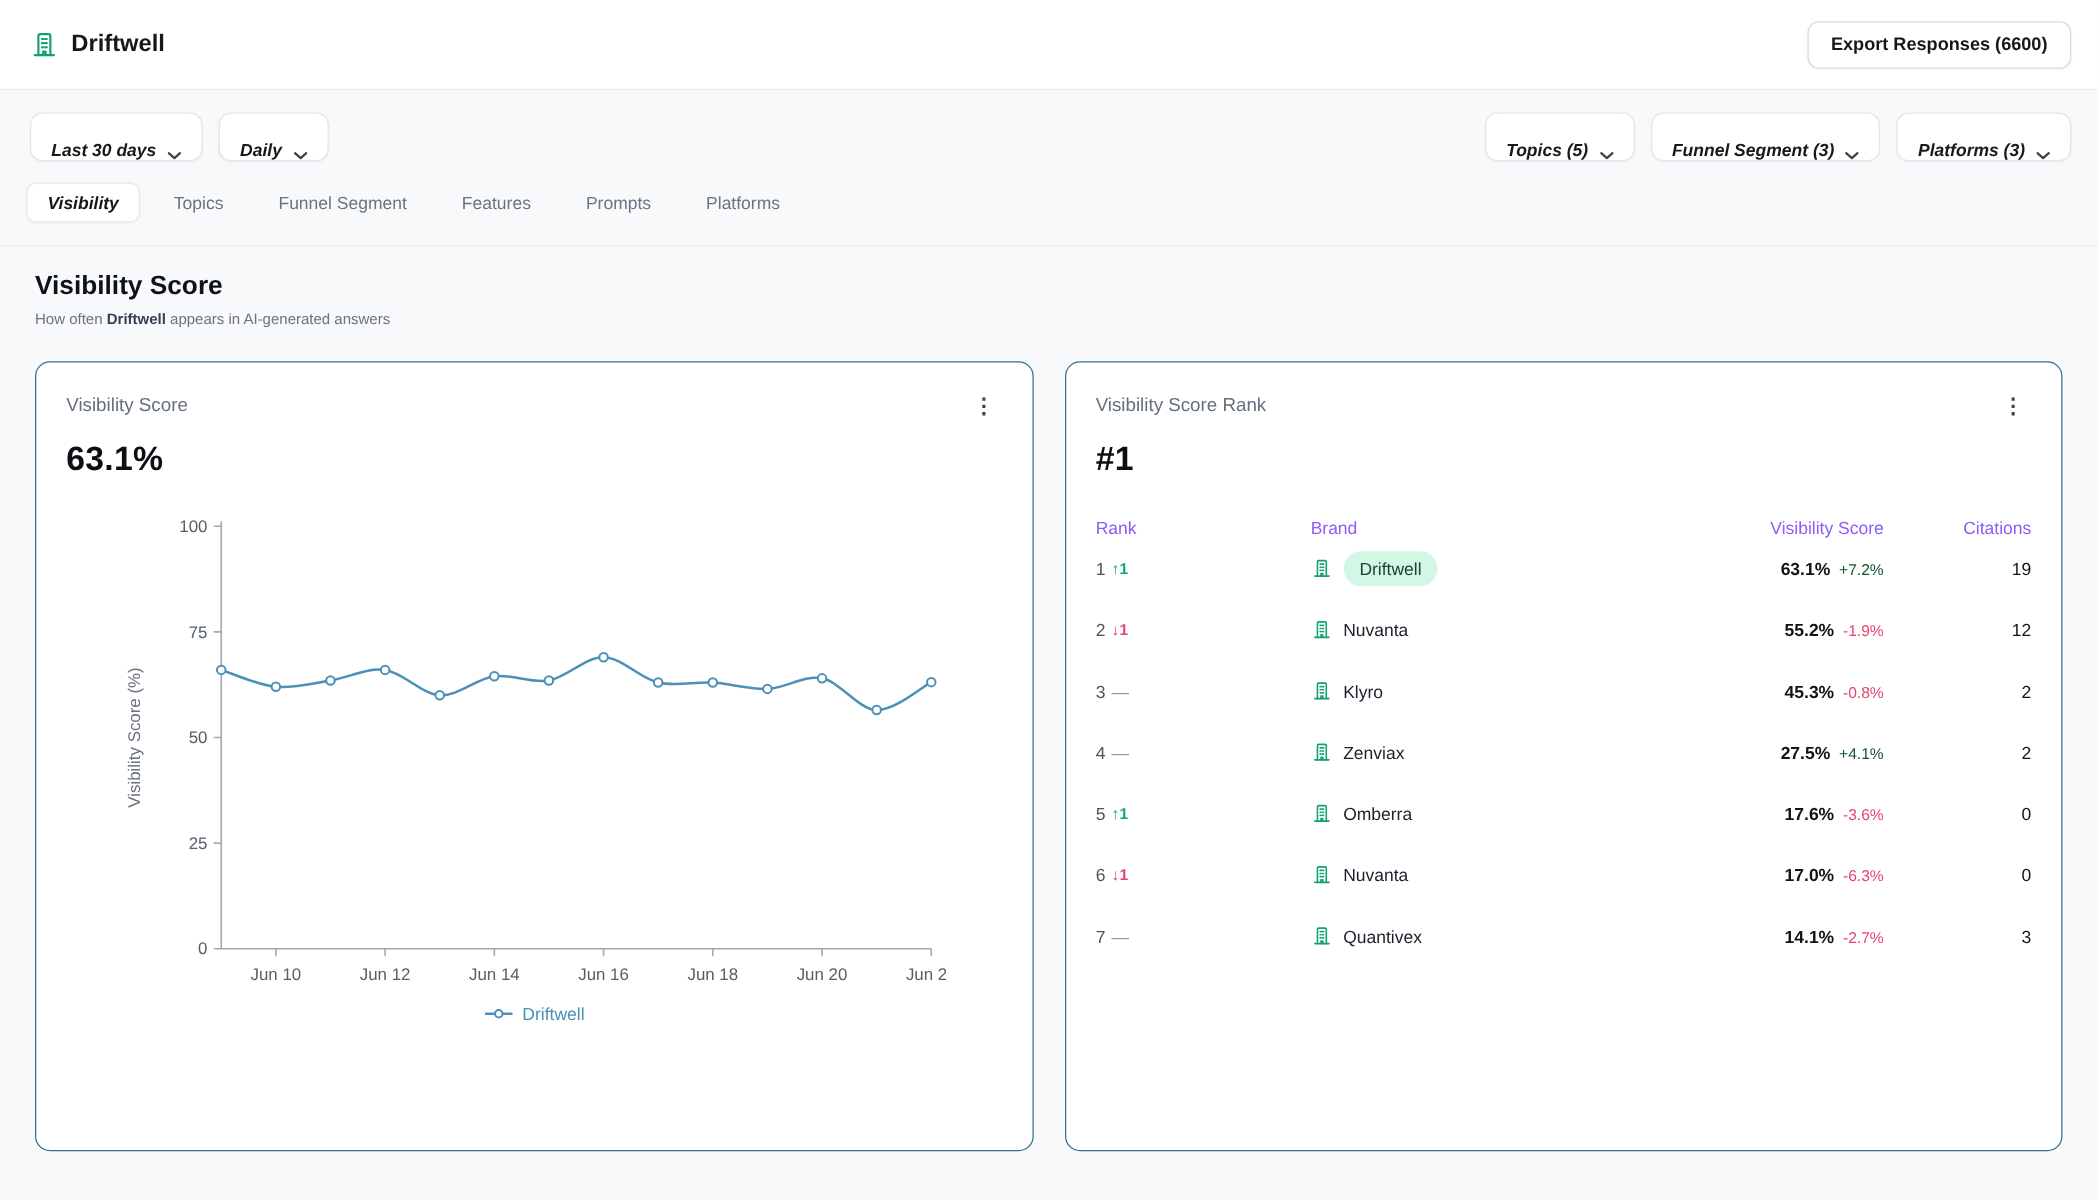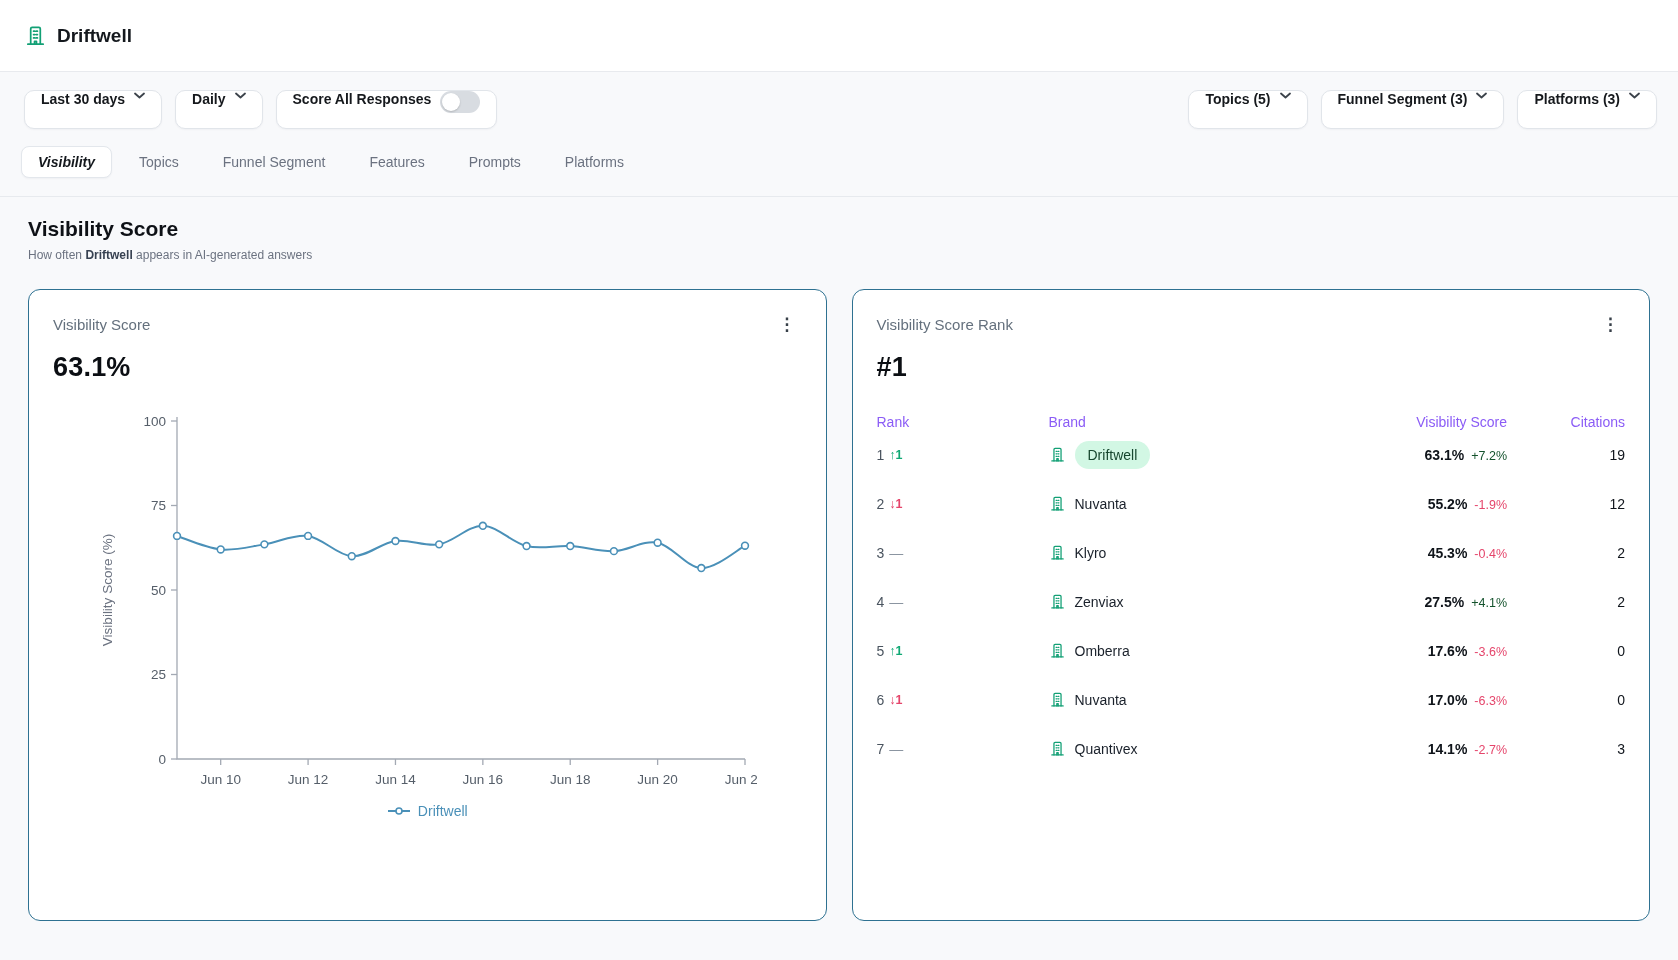--- a/index.html
+++ b/index.html
@@ -23,24 +23,24 @@
   .export-btn {
     margin-left:auto; height:38px; padding:0 18px;
     background:#fff; border:1px solid #d7dbe0; border-radius:9px;
     font-family:inherit; font-size:14.5px; font-weight:700; color:#14181d;
     box-shadow:0 1px 2px rgba(16,24,40,.04); cursor:pointer;
   }
 
   
   .filter-bar { display:flex; align-items:center; gap:13px; padding:18px 21px 0 24px; }
   .fbtn {
-    display:inline-flex; align-items:flex-start; gap:9px; height:39px; padding:0 16px;
+    display:inline-flex; align-items:flex-end; gap:9px; height:39px; padding:0 16px;
     background:#fff; border:1px solid #e1e5ea; border-radius:10px;
     font-family:inherit; font-size:14px; font-weight:700; color:#16191d;
-    box-shadow:0 1px 2px rgba(16,24,40,.04); cursor:pointer; white-space:nowrap;
+    box-shadow:0 1px 2px rgba(16,24,40,.04); cursor:pointer; white-space:nowrap;font-style:italic;
   }
   .chev { display:inline-flex; margin-top:1px; }
   .switch { position:relative; width:40px; height:22px; border-radius:999px; background:#d8dce1; flex:0 0 auto; }
   .switch .knob { position:absolute; left:2px; top:2px; width:18px; height:18px; border-radius:50%; background:#fff; box-shadow:0 1px 2px rgba(0,0,0,.18); }
   .spacer { flex:1; }
 
   
   .tabs { display:flex; align-items:center; gap:10px; margin:17px 0 0 21px; }
   .tab {
     background:none; border:1px solid transparent; border-radius:8px;
@@ -107,45 +107,40 @@
     <span class="logo">
       <svg viewBox="0 0 24 24" fill="none" stroke="currentColor" stroke-width="1.8" stroke-linecap="round" stroke-linejoin="round">
           <path d="M4 21h16"></path>
           <path d="M7 21V5a1.5 1.5 0 0 1 1.5-1.5h7A1.5 1.5 0 0 1 17 5v16"></path>
           <path d="M10 7.5h1.2M12.8 7.5H14M10 11h1.2M12.8 11H14M10 14.5h1.2M12.8 14.5H14"></path>
           <path d="M11 21v-3h2v3"></path>
         </svg>
     </span>
     <span class="app-title">Driftwell</span>
   </div>
+  <button class="export-btn">Export Responses (6600)</button>
 </header>
 
 <div class="filter-bar">
   <button class="fbtn">
     <span>Last 30 days</span>
     <span class="chev">
         <svg width="11" height="7" viewBox="0 0 11 7" fill="none" stroke="#3c434b" stroke-width="1.8" stroke-linecap="round" stroke-linejoin="round">
           <path d="M1 1.5l4.5 4L10 1.5"></path>
         </svg>
       </span>
   </button>
   <button class="fbtn">
     <span>Daily</span>
     <span class="chev">
         <svg width="11" height="7" viewBox="0 0 11 7" fill="none" stroke="#3c434b" stroke-width="1.8" stroke-linecap="round" stroke-linejoin="round">
           <path d="M1 1.5l4.5 4L10 1.5"></path>
         </svg>
       </span>
   </button>
-  <div class="fbtn">
-    <span>Score All Responses</span>
-    <span class="switch">
-        <span class="knob"></span>
-      </span>
-  </div>
   <div class="spacer"></div>
   <button class="fbtn">
     <span>Topics (5)</span>
     <span class="chev">
         <svg width="11" height="7" viewBox="0 0 11 7" fill="none" stroke="#3c434b" stroke-width="1.8" stroke-linecap="round" stroke-linejoin="round">
           <path d="M1 1.5l4.5 4L10 1.5"></path>
         </svg>
       </span>
   </button>
   <button class="fbtn">
@@ -310,21 +305,21 @@
                   <path d="M4 21h16"></path>
                   <path d="M7 21V5a1.5 1.5 0 0 1 1.5-1.5h7A1.5 1.5 0 0 1 17 5v16"></path>
                   <path d="M10 7.5h1.2M12.8 7.5H14M10 11h1.2M12.8 11H14M10 14.5h1.2M12.8 14.5H14"></path>
                   <path d="M11 21v-3h2v3"></path>
                 </svg>
               </span>
               <span class="b-name">Klyro</span>
             </div>
             <div class="c-score">
               <span class="sv">45.3%</span>
-              <span class="sd neg">-0.4%</span>
+              <span class="sd neg">-0.8%</span>
             </div>
             <div class="c-cit">2</div>
           </div>
           <div class="trow">
             <div class="c-rank">
               <span>4</span>
               <span class="tr flat">—</span>
             </div>
             <div class="c-brand">
               <span class="b-ic">

